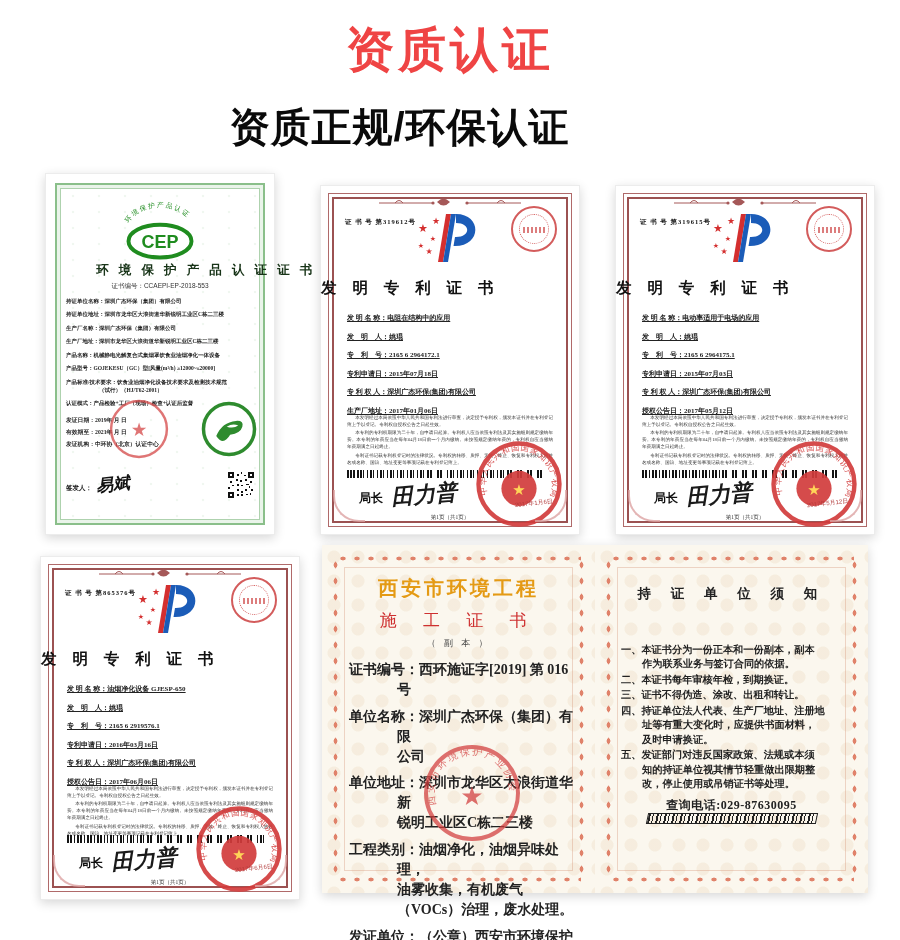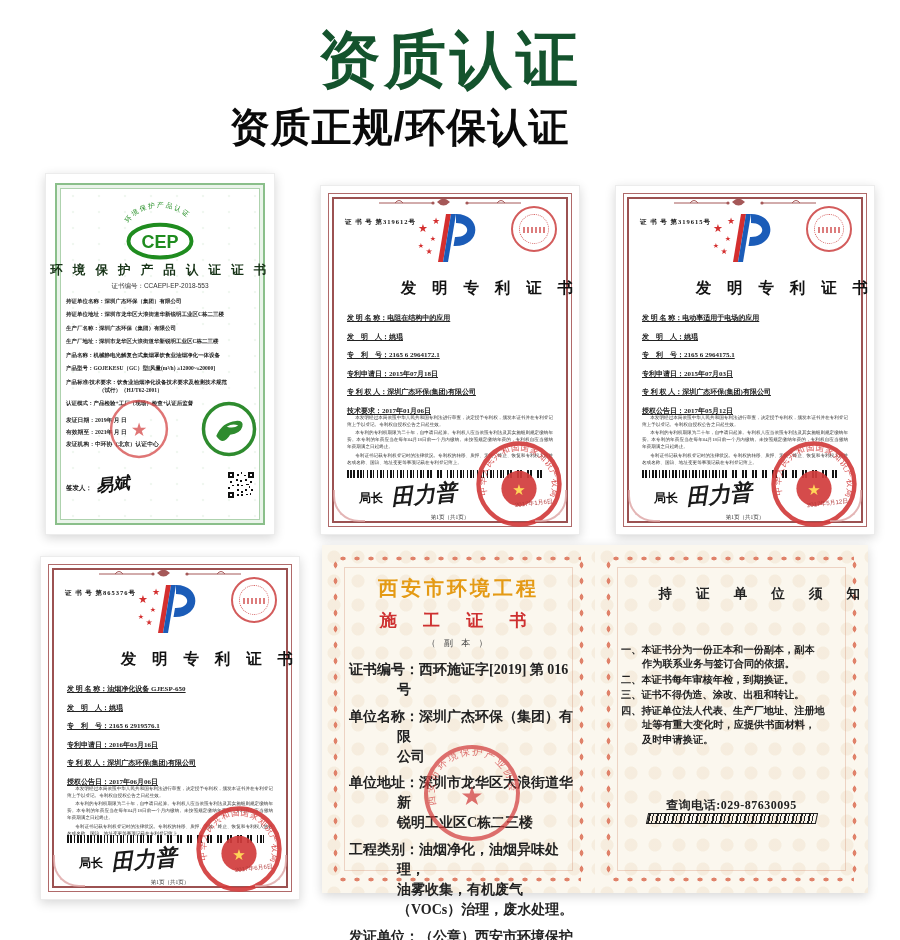--- a/index.html
+++ b/index.html
@@ -2,41 +2,41 @@
 <html><head>
 <meta charset="utf-8">
 <style>
   html,body{margin:0;padding:0;}
   body{
     width:900px;height:940px;background:#ffffff;position:relative;overflow:hidden;
     font-family:"Liberation Sans",sans-serif;color:#111;
   }
   .page-title{
     position:absolute;top:18px;left:0;width:900px;text-align:center;
-    font-size:62px;font-weight:900;letter-spacing:4px;color:#14532d;
+    font-size:48px;font-weight:900;letter-spacing:4px;color:#ef4444;
   }
   .page-subtitle{
     position:absolute;top:100px;left:0;width:799px;text-align:center;
     font-size:40px;font-weight:700;letter-spacing:1px;color:#0a0a0a;
   }
   .cert-card{
     position:absolute;background:#fff;border:1px solid #ececec;
     box-shadow:0 3px 10px rgba(0,0,0,.16);box-sizing:border-box;
   }
   
   #cert-cep{left:45px;top:173px;width:230px;height:362px;}
   .cep-frame{position:absolute;inset:9px;border:2px solid #8abf8a;
     box-shadow:inset 0 0 0 3px #eaf4ea, inset 0 0 0 4px #aed2ae;}
   .cep-watermark{position:absolute;inset:14px;opacity:.55;pointer-events:none;
     background-image:radial-gradient(circle, #e3f0e3 1.2px, transparent 1.6px);
     background-size:26px 16px;}
   .cep-logo{position:absolute;top:22px;left:50%;transform:translateX(-50%);width:90px;height:62px;}
   .cep-title{position:absolute;top:88px;left:0;width:100%;text-align:center;
     font-size:12.5px;font-weight:bold;letter-spacing:3.5px;color:#173317;
-    font-family:"Liberation Serif",serif;}
+    font-family:"Liberation Serif",serif;padding-left:46px;}
   .cep-certno{position:absolute;top:108px;left:0;width:100%;text-align:center;font-size:6.5px;color:#333;}
   .cep-fields{position:absolute;left:20px;right:18px;top:124px;}
   .cep-field{font-size:5.5px;font-weight:bold;color:#222;line-height:1.45;
     margin-bottom:5.5px;white-space:pre-wrap;font-family:"Liberation Serif",serif;}
   .cep-dates{position:absolute;left:20px;top:240px;}
   .cep-date-line{font-size:5.8px;font-weight:bold;color:#222;line-height:2.1;
     font-family:"Liberation Serif",serif;}
   .cep-stamp{position:absolute;left:62px;top:224px;width:62px;height:62px;opacity:.7;}
   .cep-dove{position:absolute;right:16px;top:226px;width:58px;height:58px;}
   .cep-signer{position:absolute;left:20px;bottom:38px;font-size:6.5px;font-weight:bold;}
@@ -52,21 +52,21 @@
   .p-flourish{position:absolute;top:9px;left:50%;transform:translateX(-50%);width:150px;height:14px;}
   .p-certno{position:absolute;left:24px;top:32px;font-size:6.5px;font-weight:bold;letter-spacing:1px;
     font-family:"Liberation Serif",serif;}
   .p-logo{position:absolute;top:24px;left:50%;transform:translateX(-50%);width:80px;height:58px;}
   .p-small-seal{position:absolute;right:22px;top:20px;width:46px;height:46px;border-radius:50%;
     border:2px solid #cc4040;opacity:.85;box-sizing:border-box;}
   .p-small-seal::before{content:"";position:absolute;inset:6px;border-radius:50%;
     border:1px dotted #cc4040;}
   .p-small-seal::after{content:"";position:absolute;left:10px;right:10px;top:19px;height:6px;
     background:repeating-linear-gradient(90deg,#cc4040 0 2px,transparent 2px 4px);opacity:.8;}
-  .p-title{position:absolute;top:92px;left:0;width:100%;text-align:right;font-size:15.5px;
+  .p-title{position:absolute;top:92px;left:0;width:100%;text-align:left;font-size:15.5px;
     font-weight:bold;letter-spacing:6px;color:#111;font-family:"Liberation Serif",serif;}
   .p-fields{position:absolute;left:26px;right:26px;top:127px;}
   .p-field{font-size:7px;font-weight:bold;color:#222;margin-bottom:8.5px;
     font-family:"Liberation Serif",serif;white-space:pre-wrap;text-decoration:underline;}
   .p-paras{position:absolute;left:26px;right:26px;top:228px;}
   .p-para{font-size:4.6px;line-height:1.55;color:#333;text-align:justify;
     text-indent:1.8em;margin:0 0 1px 0;font-family:"Liberation Serif",serif;}
   .p-barcode{position:absolute;left:26px;bottom:56px;width:200px;height:8px;
     background:repeating-linear-gradient(90deg,#151515 0 1.5px,transparent 1.5px 3px,
       #151515 3px 5px,transparent 5px 6.5px,#151515 6.5px 7.5px,transparent 7.5px 10px);}
@@ -96,29 +96,29 @@
     background-size:14px 9px;}
   .orn-h.top{top:9px;} .orn-h.bottom{bottom:9px;}
   .orn-v{position:absolute;top:12px;bottom:12px;width:9px;background-repeat:repeat-y;
     background-image:radial-gradient(ellipse 3px 5px at 50% 50%, #e0826a 55%, rgba(224,130,106,.3) 56% 72%, transparent 73%);
     background-size:9px 16px;}
   .orn-v.left{left:9px;} .orn-v.right{right:9px;}
   .orn-inner{position:absolute;inset:22px;border:1px solid rgba(205,130,95,.3);}
   .w-title1{position:absolute;top:30px;left:0;width:100%;text-align:center;font-size:20px;
     font-weight:bold;letter-spacing:3px;color:#e49a14;font-family:"Liberation Serif",serif;}
   .w-title2{position:absolute;top:64px;left:0;width:100%;text-align:center;font-size:17px;
-    font-weight:bold;letter-spacing:11px;color:#ce3030;font-family:"Liberation Serif",serif;}
+    font-weight:normal;letter-spacing:11px;color:#ce3030;font-family:"Liberation Serif",serif;}
   .w-sub{position:absolute;top:92px;left:0;width:100%;text-align:center;font-size:9px;
     letter-spacing:3px;color:#444;font-family:"Liberation Serif",serif;}
   .w-fields{position:absolute;left:27px;right:18px;top:115px;}
   .w-field{font-size:14px;font-weight:bold;color:#222;line-height:1.42;margin-bottom:7px;
     white-space:pre-wrap;padding-left:48px;text-indent:-48px;font-family:"Liberation Serif",serif;}
   .assoc-seal{position:absolute;left:100px;top:198px;width:100px;height:100px;opacity:.72;}
-  .w-notice-title{position:absolute;top:40px;left:0;width:100%;text-align:right;font-size:13.5px;
-    font-weight:bold;letter-spacing:8px;color:#222;font-family:Liberation Mono, monospace;}
+  .w-notice-title{position:absolute;top:40px;left:0;width:100%;text-align:center;font-size:13.5px;
+    font-weight:bold;letter-spacing:8px;color:#222;font-family:Liberation Sans, sans-serif;}
   .w-items{position:absolute;left:26px;right:20px;top:98px;}
   .w-item{font-size:10.2px;font-weight:bold;color:#222;line-height:1.42;margin-bottom:1px;
     white-space:pre-wrap;padding-left:21px;text-indent:-21px;font-family:"Liberation Serif",serif;}
   .w-phone{position:absolute;top:252px;left:0;width:100%;text-align:center;font-size:12px;
     font-weight:bold;color:#222;letter-spacing:.5px;font-family:"Liberation Serif",serif;}
   .w-barcode{position:absolute;top:268px;left:50%;transform:translateX(-50%) skewX(-12deg);
     width:170px;height:11px;border:1px solid #222;box-sizing:border-box;
     background:repeating-linear-gradient(90deg,#222 0 2px,transparent 2px 4px,#222 4px 5px,transparent 5px 8px);}
 </style>
 </head>
@@ -243,21 +243,21 @@
     </svg>
   </div>
   <div class="p-small-seal"></div>
   <div class="p-title">发 明 专 利 证 书</div>
   <div class="p-fields">
       <div class="p-field">发 明 名 称：电阻在结构中的应用</div>
       <div class="p-field">发　明　人：姚琨</div>
       <div class="p-field">专　利　号：2165 6 2964172.1</div>
       <div class="p-field">专利申请日：2015年07月18日</div>
       <div class="p-field">专 利 权 人：深圳广杰环保(集团)有限公司</div>
-      <div class="p-field">技术要求：2017年01月06日</div>
+      <div class="p-field">生产厂地址：2017年01月06日</div>
     </div>
   <div class="p-paras">
       <p class="p-para">本发明经过本局依照中华人民共和国专利法进行审查，决定授予专利权，颁发本证书并在专利登记簿上予以登记。专利权自授权公告之日起生效。</p>
       <p class="p-para">本专利的专利权期限为二十年，自申请日起算。专利权人应当依照专利法及其实施细则规定缴纳年费。本专利的年费应当在每年04月18日前一个月内缴纳。未按照规定缴纳年费的，专利权自应当缴纳年费期满之日起终止。</p>
       <p class="p-para">专利证书记载专利权登记时的法律状况。专利权的转移、质押、无效、终止、恢复和专利权人的姓名或名称、国籍、地址变更等事项记载在专利登记簿上。</p>
     </div>
   <div class="p-barcode"></div>
   <div class="p-sign">
     <span class="p-dir">局长</span><span class="p-sig">田力普</span>
   </div>
@@ -457,17 +457,20 @@
     <div class="orn-inner"></div>
     <div class="w-notice-title">持 证 单 位 须 知</div>
     <div class="w-items">
         <div class="w-item">一、本证书分为一份正本和一份副本，副本
 作为联系业务与签订合同的依据。</div>
         <div class="w-item">二、本证书每年审核年检，到期换证。</div>
         <div class="w-item">三、证书不得伪造、涂改、出租和转让。</div>
         <div class="w-item">四、持证单位法人代表、生产厂地址、注册地
 址等有重大变化时，应提供书面材料，
 及时申请换证。</div>
+        <div class="w-item">五、发证部门对违反国家政策、法规或本须
+知的持证单位视其情节轻重做出限期整
+改，停止使用或吊销证书等处理。</div>
       </div>
     <div class="w-phone">查询电话:029-87630095</div>
     <div class="w-barcode"></div>
   </div>
 </div>
 
 </body></html>

